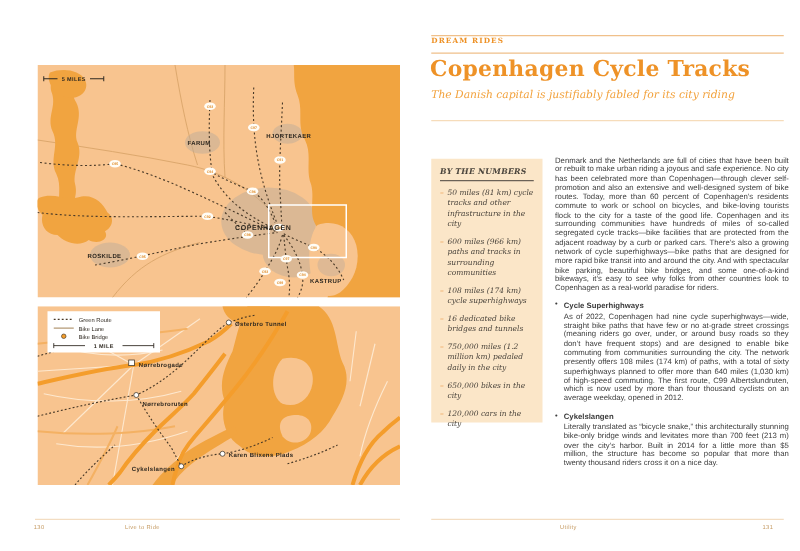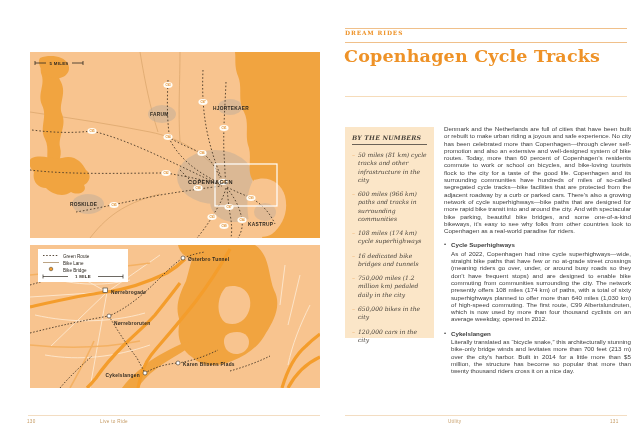--- a/index.html
+++ b/index.html
@@ -225,20 +225,21 @@
 
   <div class="foot-rule" style="left:28px;top:415px;width:292px;"></div>
   <div class="footer-txt" style="left:27px;top:419px;">130</div>
   <div class="footer-txt" style="left:100px;top:419px;">Live to Ride</div>
 
   <div class="rule" style="left:345px;top:28px;width:282px;"></div>
   <div class="kicker">DREAM RIDES</div>
   <div class="rule" style="left:345px;top:42px;width:282px;"></div>
 
   <h1 class="title" style="margin:0;">Copenhagen Cycle Tracks</h1>
+  <div class="deck">The Danish capital is justifiably fabled for its city riding</div>
   <div class="rule light" style="left:345px;top:96px;width:282px;"></div>
 
   <aside class="bn-box">
     <div class="bn-head">BY THE NUMBERS</div>
     <div class="bn-rule"></div>
     <div class="bn-item">
         <span class="bn-dash">–</span>
         <span>50 miles (81 km) cycle tracks and other infrastructure in the city</span>
       </div>
     <div class="bn-item">

